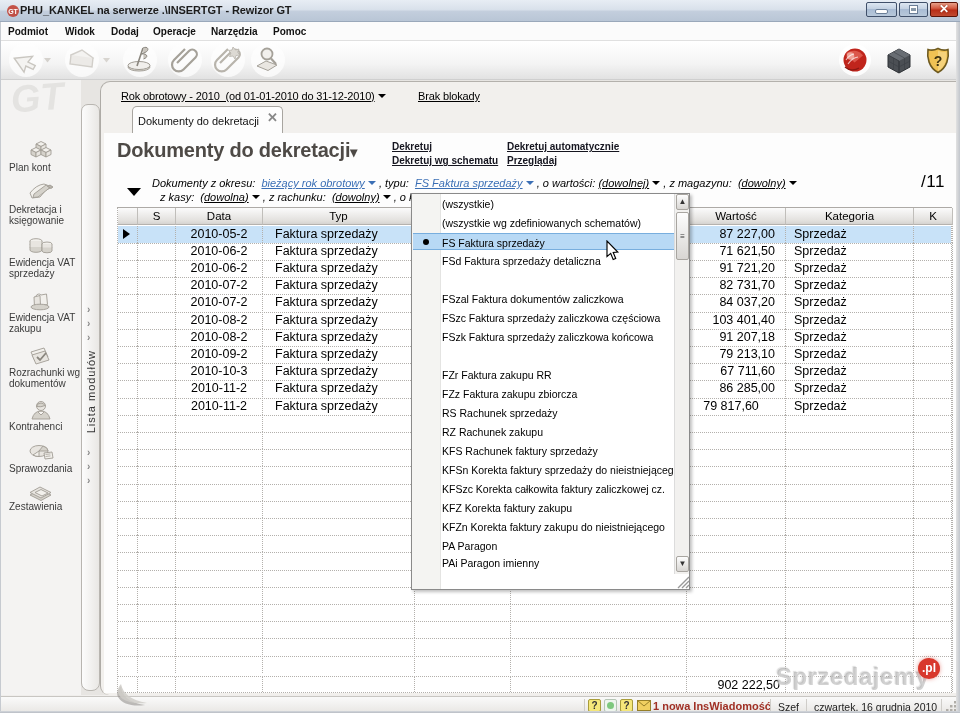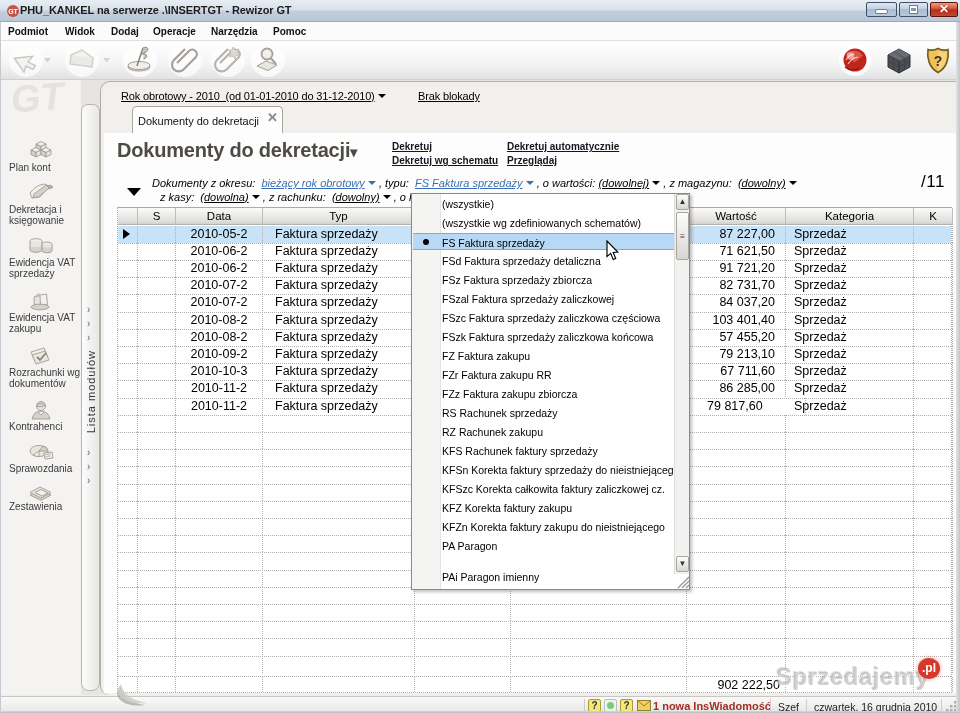--- a/index.html
+++ b/index.html
@@ -397,21 +397,21 @@
 <div class="gcell" style="left:668px; width:128px; padding-left:8px;">Sprzedaż</div>
 <div class="gcell" style="left:796px; width:39px; "></div>
 </div>
 <div class="grow" style="left:0; top:120.7px; width:833px">
 <div class="gcell" style="left:0px; width:20px; "></div>
 <div class="gcell" style="left:20px; width:38px; "></div>
 <div class="gcell" style="left:58px; width:87px; text-align:center;">2010-08-2</div>
 <div class="gcell" style="left:145px; width:152px; padding-left:12px;">Faktura sprzedaży</div>
 <div class="gcell" style="left:297px; width:96px; "></div>
 <div class="gcell" style="left:393px; width:176px; "></div>
-<div class="gcell" style="left:569px; width:99px; text-align:right;padding-right:10px;">57 455,20</div>
+<div class="gcell" style="left:569px; width:99px; text-align:right;padding-right:10px;">91 207,18</div>
 <div class="gcell" style="left:668px; width:128px; padding-left:8px;">Sprzedaż</div>
 <div class="gcell" style="left:796px; width:39px; "></div>
 </div>
 <div class="grow" style="left:0; top:137.9px; width:833px">
 <div class="gcell" style="left:0px; width:20px; "></div>
 <div class="gcell" style="left:20px; width:38px; "></div>
 <div class="gcell" style="left:58px; width:87px; text-align:center;">2010-09-2</div>
 <div class="gcell" style="left:145px; width:152px; padding-left:12px;">Faktura sprzedaży</div>
 <div class="gcell" style="left:297px; width:96px; "></div>
 <div class="gcell" style="left:393px; width:176px; "></div>
@@ -441,21 +441,21 @@
 <div class="gcell" style="left:668px; width:128px; padding-left:8px;">Sprzedaż</div>
 <div class="gcell" style="left:796px; width:39px; "></div>
 </div>
 <div class="grow" style="left:0; top:189.5px; width:833px">
 <div class="gcell" style="left:0px; width:20px; "></div>
 <div class="gcell" style="left:20px; width:38px; "></div>
 <div class="gcell" style="left:58px; width:87px; text-align:center;">2010-11-2</div>
 <div class="gcell" style="left:145px; width:152px; padding-left:12px;">Faktura sprzedaży</div>
 <div class="gcell" style="left:297px; width:96px; "></div>
 <div class="gcell" style="left:393px; width:176px; "></div>
-<div class="gcell" style="left:589px; width:99px; text-align:left;padding-right:10px;">79 817,60</div>
+<div class="gcell" style="left:569px; width:99px; text-align:center;padding-right:10px;">79 817,60</div>
 <div class="gcell" style="left:668px; width:128px; padding-left:8px;">Sprzedaż</div>
 <div class="gcell" style="left:796px; width:39px; "></div>
 </div>
 <div class="grow" style="left:0; top:206.7px; width:833px">
 <div class="gcell" style="left:0px; width:20px"></div>
 <div class="gcell" style="left:20px; width:38px"></div>
 <div class="gcell" style="left:58px; width:87px"></div>
 <div class="gcell" style="left:145px; width:152px"></div>
 <div class="gcell" style="left:297px; width:96px"></div>
 <div class="gcell" style="left:393px; width:176px"></div>
@@ -639,35 +639,29 @@
 <div class="item" style="top:20px">
       <span>(wszystkie wg zdefiniowanych schematów)</span>
     </div>
 <div class="item isel" style="top:39px">
       <span>FS Faktura sprzedaży</span>
     </div>
 <div class="dot" style="top:45px"></div>
 <div class="item" style="top:58px">
       <span>FSd Faktura sprzedaży detaliczna</span>
     </div>
-<div class="item" style="top:77px">
-      <span>FSz Faktura sprzedaży zbiorcza</span>
-    </div>
 <div class="item" style="top:96px">
-      <span>FSzal Faktura sprzedaży zaliczkowej</span>
+      <span>FSzal Faktura dokumentów zaliczkowa</span>
     </div>
 <div class="item" style="top:115px">
       <span>FSzc Faktura sprzedaży zaliczkowa częściowa</span>
     </div>
 <div class="item" style="top:134px">
       <span>FSzk Faktura sprzedaży zaliczkowa końcowa</span>
     </div>
-<div class="item" style="top:153px">
-      <span>FZ Faktura zakupu</span>
-    </div>
 <div class="item" style="top:172px">
       <span>FZr Faktura zakupu RR</span>
     </div>
 <div class="item" style="top:191px">
       <span>FZz Faktura zakupu zbiorcza</span>
     </div>
 <div class="item" style="top:210px">
       <span>RS Rachunek sprzedaży</span>
     </div>
 <div class="item" style="top:229px">
@@ -684,21 +678,21 @@
     </div>
 <div class="item" style="top:305px">
       <span>KFZ Korekta faktury zakupu</span>
     </div>
 <div class="item" style="top:324px">
       <span>KFZn Korekta faktury zakupu do nieistniejącego</span>
     </div>
 <div class="item" style="top:343px">
       <span>PA Paragon</span>
     </div>
-<div class="item" style="top:374px">
+<div class="item" style="top:360px">
       <span>PAi Paragon imienny</span>
     </div>
 <div id="ddsb">
 <div class="sbbtn" style="top:0">▲</div>
 <div class="sbbtn" style="top:362px">▼</div>
 <div class="sbbtn" style="top:18px; height:48px; line-height:48px">≡</div>
 </div>
 <div id="ddgrip"><svg width="15" height="15">
         <path d="M14 3 L3 14 M14 7 L7 14 M14 11 L11 14" stroke="#999" stroke-width="1.4" fill="none"></path>
       </svg></div>

